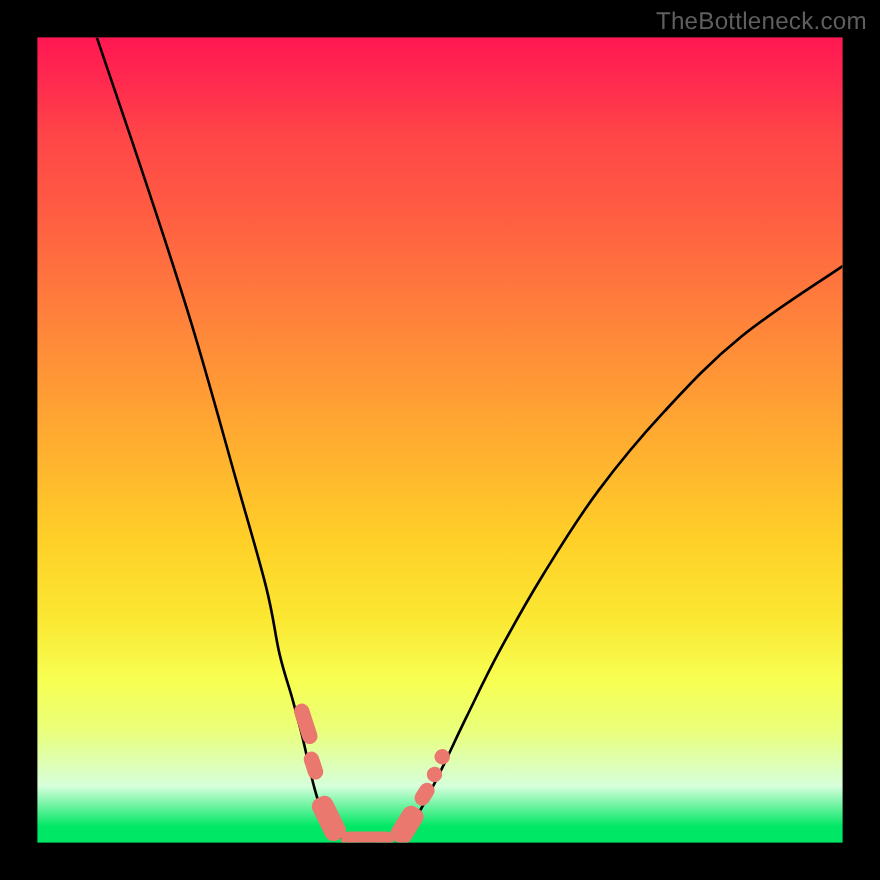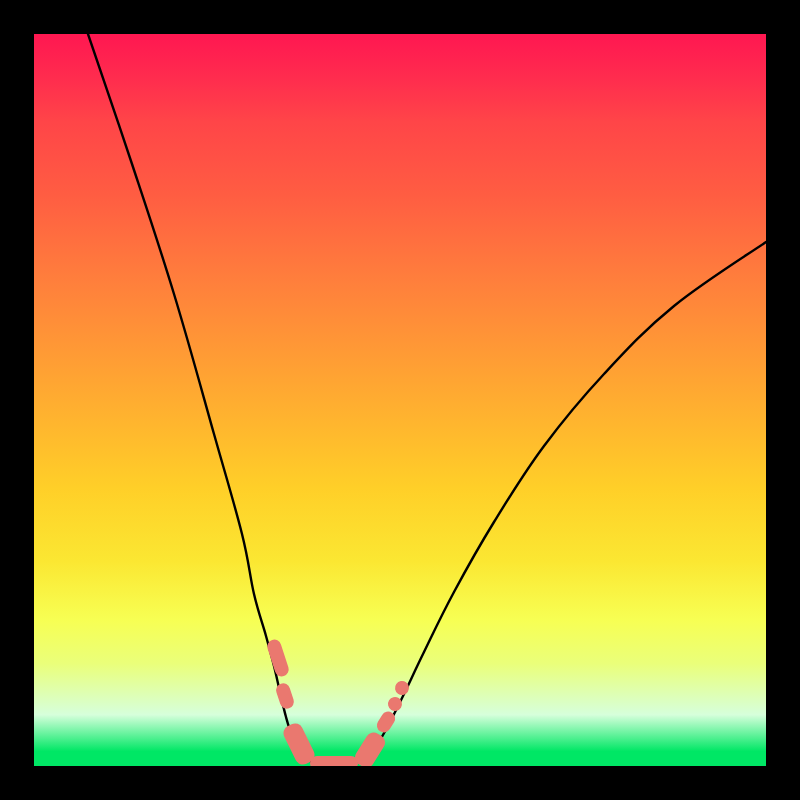--- a/index.html
+++ b/index.html
@@ -66,20 +66,21 @@
     position: absolute;
     background: #ea786f;
     border-radius: 8px;
     z-index: 4;
   }
 </style>
 </head>
 <body>
 
 <div class="frame">
+  <div class="watermark">TheBottleneck.com</div>
 
   <div class="plot">
 
     <svg class="curve" viewBox="0 0 732 732" preserveAspectRatio="none">
       <path id="curve-path" d="M 54 0 C 61.9 23.4, 82.5 83.2, 98 130 C 113.5 176.8, 125.2 211.4, 140 260 C 154.8 308.6, 167.8 356.8, 180 400 C 192.2 443.2, 200.8 471.2, 208 500 C 215.2 528.8, 215.7 541.6, 220 560 C 224.3 578.4, 228.4 589.0, 232 602 C 235.6 615.0, 237.5 621.9, 240 632 C 242.5 642.1, 243.8 648.8, 246 658 C 248.2 667.2, 249.8 675.1, 252 683 C 254.2 690.9, 255.5 695.7, 258 702 C 260.5 708.3, 262.4 713.3, 266 718 C 269.6 722.7, 271.9 725.7, 278 728 C 284.1 730.3, 292.1 731.0, 300 731 C 307.9 731.0, 315.5 730.0, 322 728 C 328.5 726.0, 331.7 724.0, 336 720 C 340.3 716.0, 342.4 711.8, 346 706 C 349.6 700.2, 351.7 696.3, 356 688 C 360.3 679.7, 363.9 672.6, 370 660 C 376.1 647.4, 381.0 636.4, 390 618 C 399.0 599.6, 407.4 581.4, 420 558 C 432.6 534.6, 443.8 514.3, 460 488 C 476.2 461.7, 490.2 438.6, 510 412 C 529.8 385.4, 546.6 365.2, 570 340 C 593.4 314.8, 610.8 295.8, 640 272 C 669.2 248.2, 715.4 219.5, 732 208" fill="none" stroke="#000" stroke-width="2.4" stroke-linecap="round" stroke-linejoin="round"></path>
     </svg>
 
     <div class="marker" style="left:237px; top:605px; width:14px; height:38px; transform:rotate(-18deg);"></div>
     <div class="marker" style="left:244px; top:649px; width:14px; height:26px; transform:rotate(-18deg);"></div>
     <div class="marker" style="left:255px; top:689px; width:20px; height:42px; transform:rotate(-26deg);"></div>

